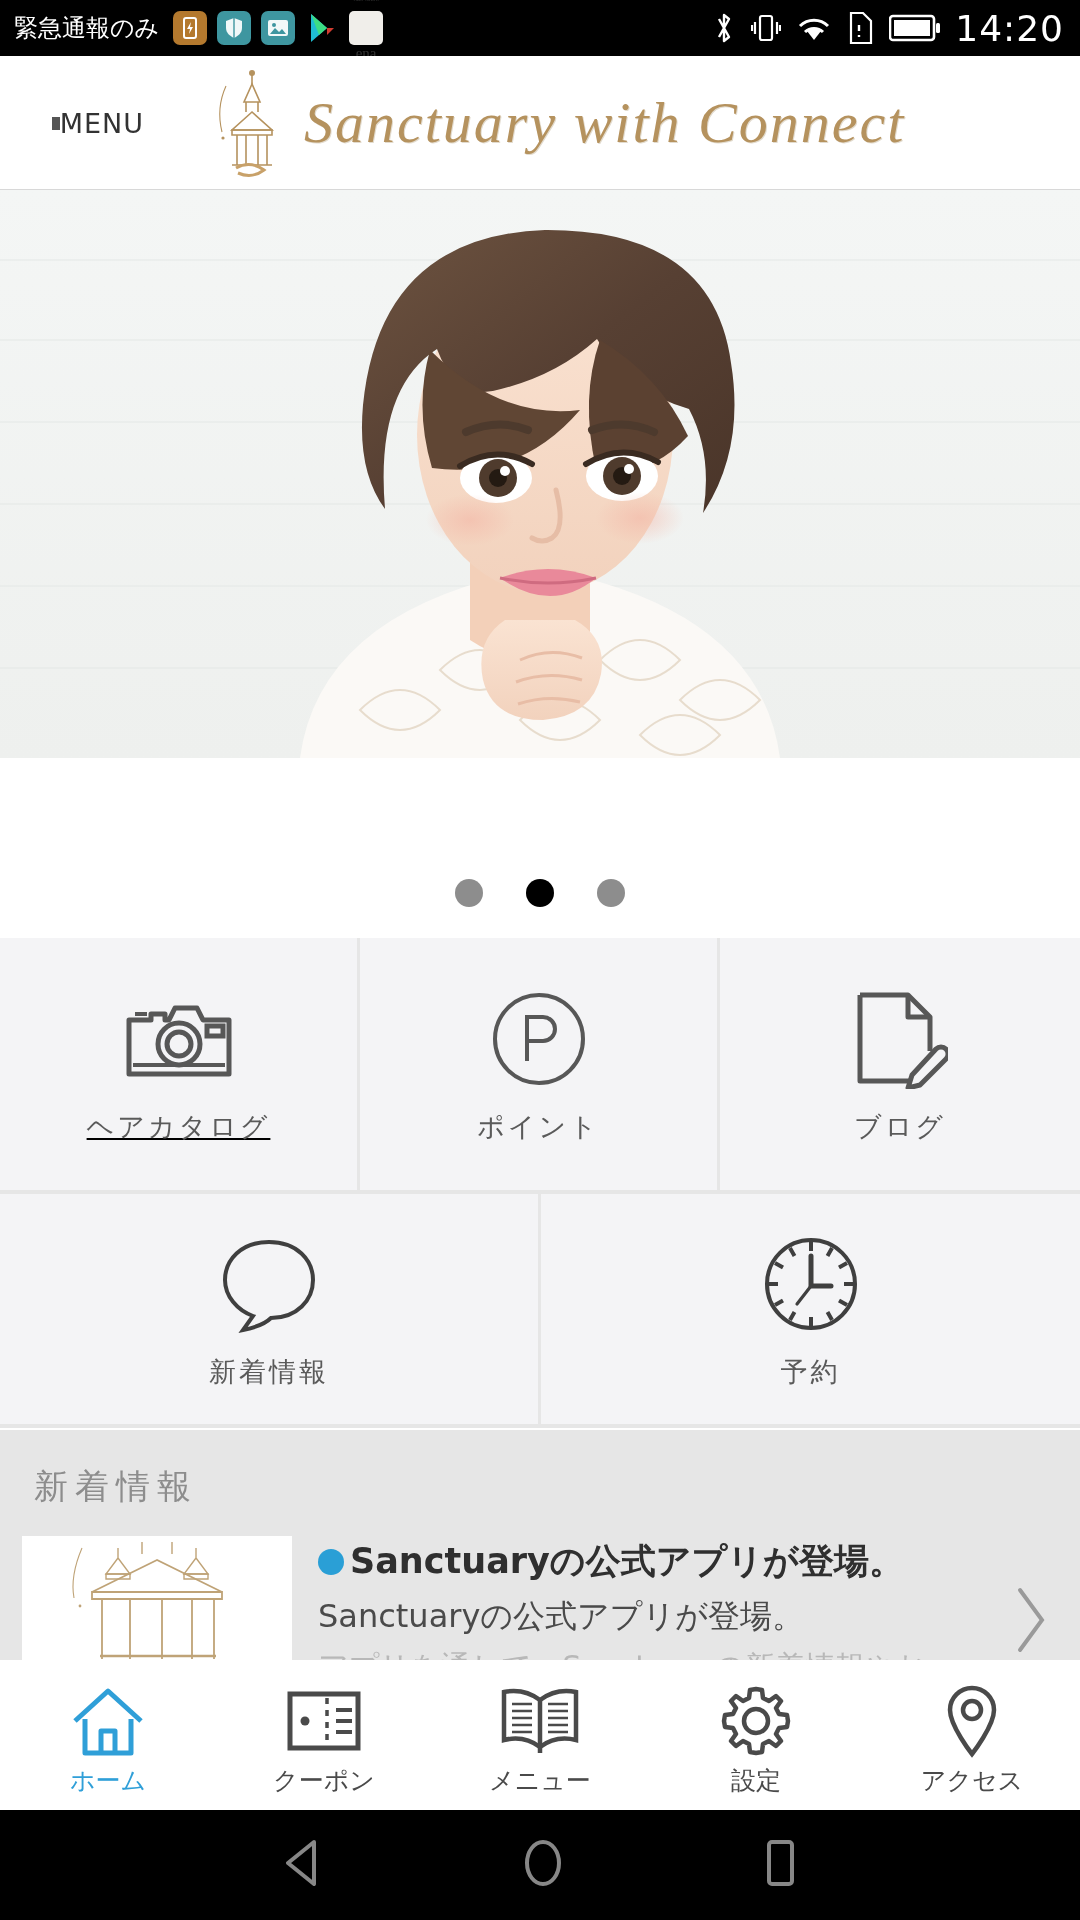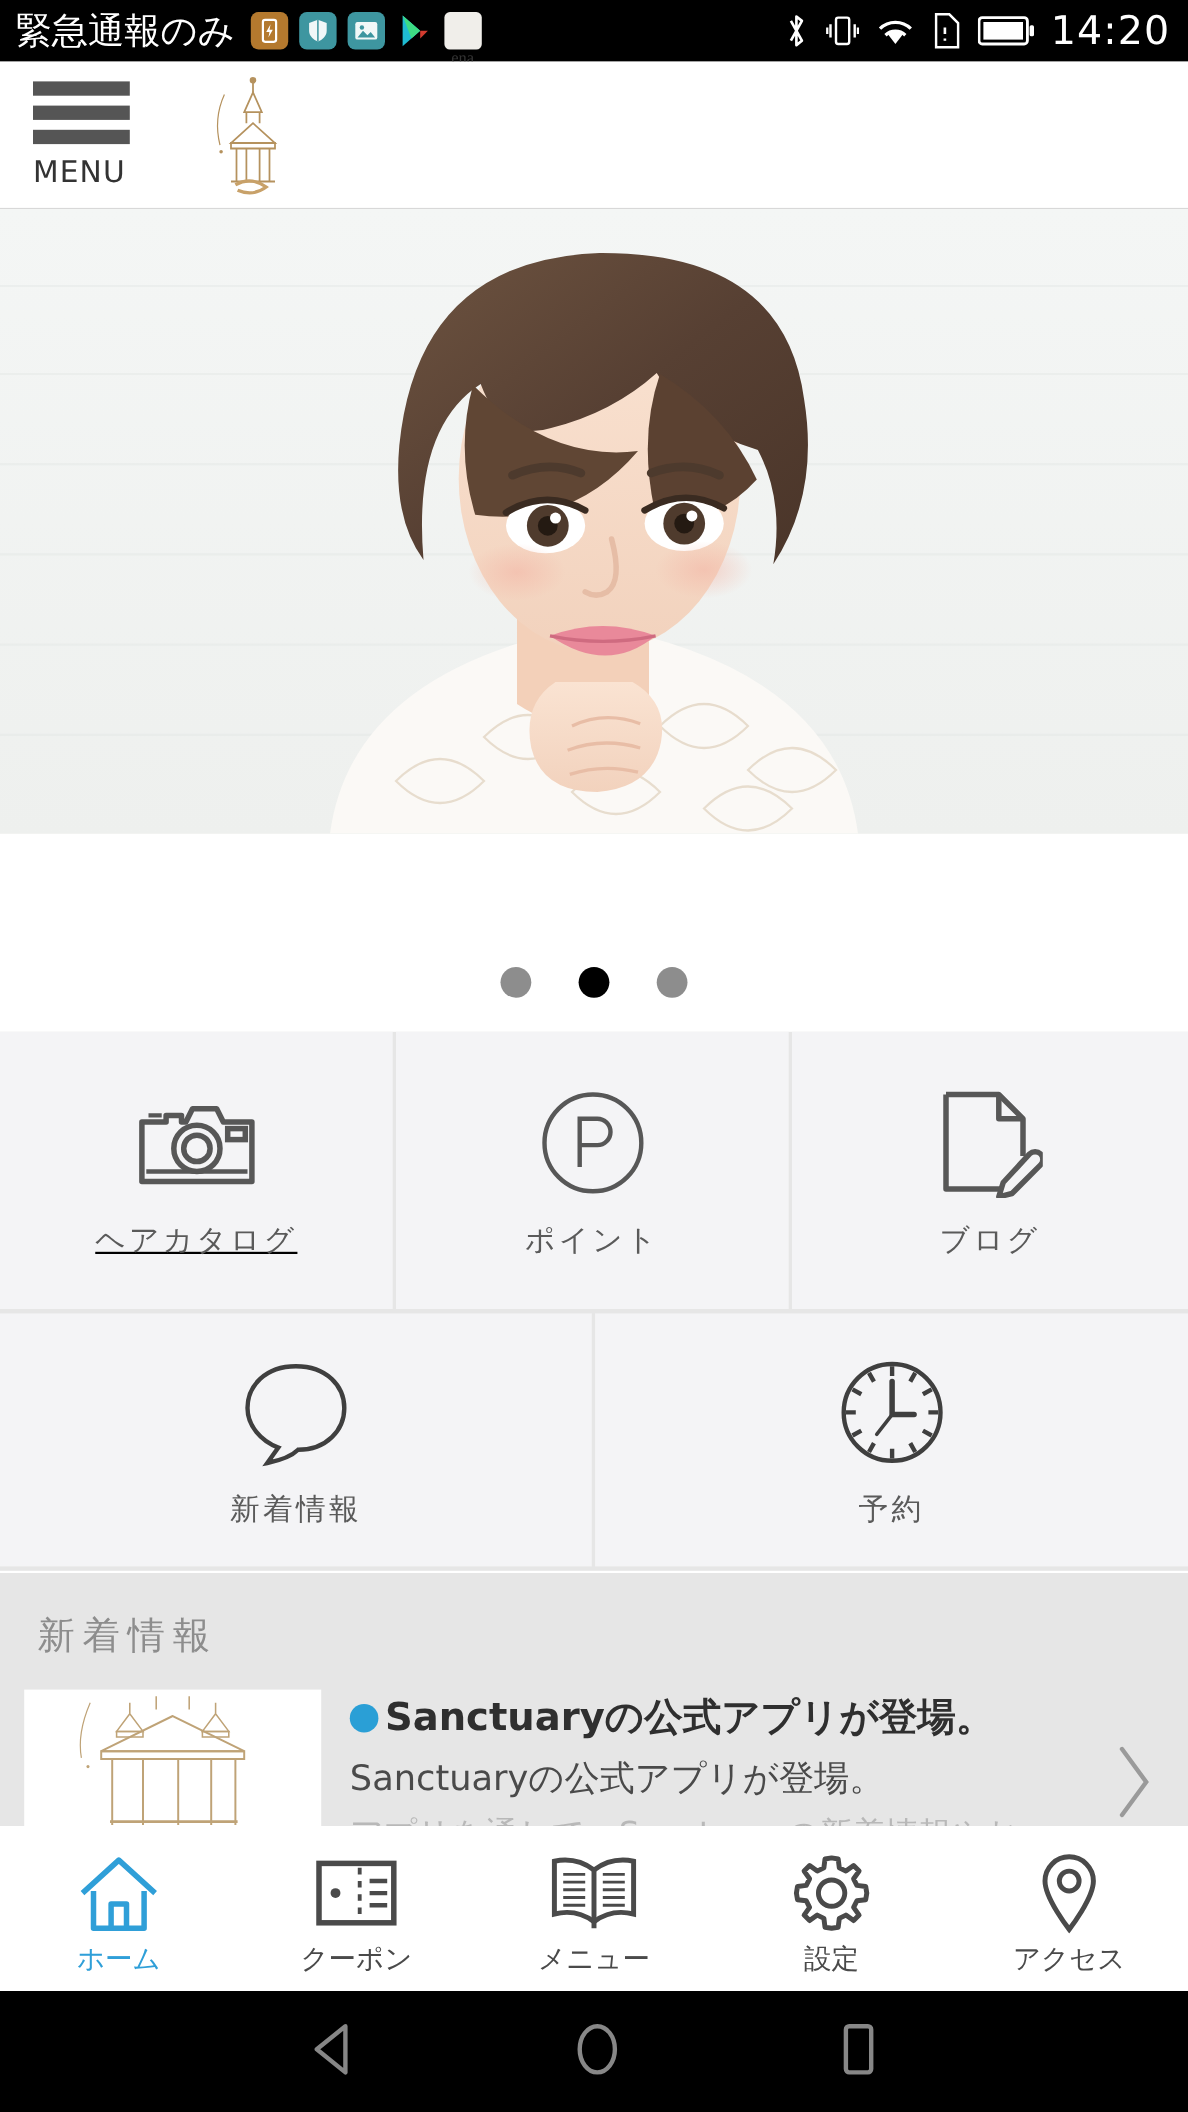--- a/index.html
+++ b/index.html
@@ -8,21 +8,21 @@
     font-family:"Liberation Sans","DejaVu Sans",sans-serif;
     background:#000; overflow:hidden;
   }
   #phone { position:relative; width:1080px; height:1920px; background:#fff; }
 
   
   .statusbar {
     position:absolute; top:0; left:0; width:1080px; height:56px;
     background:#000; color:#fff; display:flex; align-items:center;
   }
-  .sb-carrier { font-size:33px; letter-spacing:0px; margin-left:14px; font-family:Liberation Sans, sans-serif; }
+  .sb-carrier { font-size:24px; letter-spacing:0px; margin-left:14px; font-family:Liberation Sans, sans-serif; }
   .sb-notif { display:flex; align-items:center; gap:10px; margin-left:14px; }
   .ni { width:34px; height:34px; border-radius:7px; display:flex; align-items:center;
         justify-content:center; font-size:16px; color:#fff; }
   .ni-battery { background:#b4792e; }
   .ni-shield  { background:#3e96a0; }
   .ni-image   { background:#3e96a0; }
   .ni-play    { background:transparent; }
   .ni-ena     { background:#f0eeea; color:#333; font-size:9px; line-height:1;
                 flex-direction:column; border-radius:5px;gap:44px; }
   .ni-ena .t1 { font-size:6px; }
@@ -30,21 +30,21 @@
   .sb-right { margin-left:auto; display:flex; align-items:center; gap:14px; padding-right:16px; }
   .sb-right svg { display:block; }
   .sb-clock { font-size:36px; font-family:"DejaVu Sans",sans-serif; letter-spacing:1px;text-align:right; }
 
   
   .appbar {
     position:absolute; top:56px; left:0; width:1080px; height:134px;
     background:#fff; border-bottom:1px solid #d8d8d8;
     display:flex; align-items:center;
   }
-  .hamburger { margin-left:30px; width:92px; display:flex; flex-direction:column; align-items:flex-start; }
+  .hamburger { margin-left:52px; width:92px; display:flex; flex-direction:row; align-items:flex-end; }
   .hamburger .bar { width:88px; height:13px; background:#555; margin-bottom:9px; }
   .hamburger .menu-label { font-size:27px; color:#333; letter-spacing:1px;
                            font-family:"DejaVu Sans",sans-serif; margin-top:1px; }
   .logo-wrap { display:flex; align-items:center; margin-left:62px; }
   .logo-mark { width:92px; height:110px; position:relative; }
   .logo-text {
     font-family:"Liberation Serif","DejaVu Serif",serif;
     font-style:italic; font-size:58px; color:#b5925e;
     letter-spacing:2px; margin-left:6px; white-space:nowrap;
     text-shadow:1px 1px 0 rgba(140,110,60,.25);
@@ -206,20 +206,21 @@
             <path d="M46 44 L26 62 h40 z"></path>
             <path d="M26 62 h40 v5 H26 z"></path>
             <path d="M31 67 v30 M40 67 v30 M52 67 v30 M61 67 v30"></path>
             <path d="M26 97 h40"></path>
             <path d="M20 18 q-10 22 -4 46" stroke-width="1.1"></path>
             <circle cx="17" cy="70" r="1.6" fill="#b5925e" stroke="none"></circle>
           </g>
           <path d="M30 100 q14 -8 28 2 q-12 9 -26 3" fill="none" stroke="#c8a169" stroke-width="3"></path>
         </svg>
       </span>
+      <span class="logo-text">Sanctuary with Connect</span>
     </div>
   </div>
 
   <div class="hero">
     <div class="hero-photo">
       <svg width="1080" height="568" viewBox="0 0 1080 568" preserveAspectRatio="xMidYMid slice">
         <defs>
           <linearGradient id="wall" x1="0" y1="0" x2="0" y2="1">
             <stop offset="0" stop-color="#f4f6f5"></stop>
               <stop offset="1" stop-color="#eef0ee"></stop>

